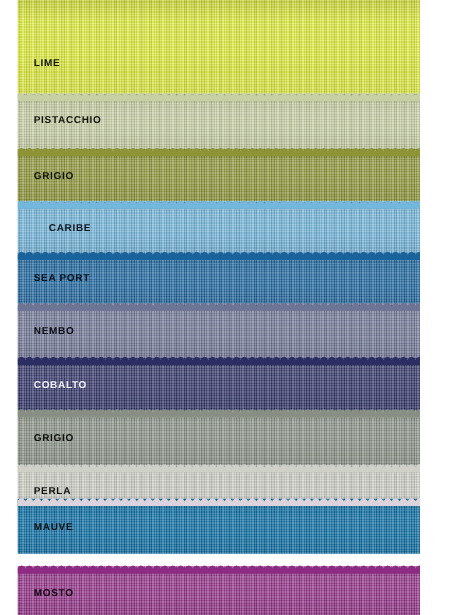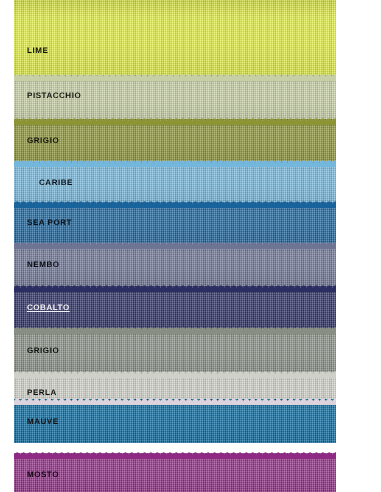--- a/index.html
+++ b/index.html
@@ -153,21 +153,21 @@
         <span class="swatch-label" style="top: 17px; color: rgb(10, 12, 20);">NEMBO</span>
       </div>
       <div class="band" style="top: 286px; height: 42px; background: rgb(43, 46, 99); z-index: 7;">
         <div class="shade"></div>
         <div class="weave"></div>
         <div class="pinked-edge">
           <svg viewBox="0 0 354 7" preserveAspectRatio="none">
             <path d="M0,7 L0,3 Q3.50,-2.4 7.00,3 Q10.50,-2.4 14.00,3 Q17.50,-2.4 21.00,3 Q24.50,-2.4 28.00,3 Q31.50,-2.4 35.00,3 Q38.50,-2.4 42.00,3 Q45.50,-2.4 49.00,3 Q52.50,-2.4 56.00,3 Q59.50,-2.4 63.00,3 Q66.50,-2.4 70.00,3 Q73.50,-2.4 77.00,3 Q80.50,-2.4 84.00,3 Q87.50,-2.4 91.00,3 Q94.50,-2.4 98.00,3 Q101.50,-2.4 105.00,3 Q108.50,-2.4 112.00,3 Q115.50,-2.4 119.00,3 Q122.50,-2.4 126.00,3 Q129.50,-2.4 133.00,3 Q136.50,-2.4 140.00,3 Q143.50,-2.4 147.00,3 Q150.50,-2.4 154.00,3 Q157.50,-2.4 161.00,3 Q164.50,-2.4 168.00,3 Q171.50,-2.4 175.00,3 Q178.50,-2.4 182.00,3 Q185.50,-2.4 189.00,3 Q192.50,-2.4 196.00,3 Q199.50,-2.4 203.00,3 Q206.50,-2.4 210.00,3 Q213.50,-2.4 217.00,3 Q220.50,-2.4 224.00,3 Q227.50,-2.4 231.00,3 Q234.50,-2.4 238.00,3 Q241.50,-2.4 245.00,3 Q248.50,-2.4 252.00,3 Q255.50,-2.4 259.00,3 Q262.50,-2.4 266.00,3 Q269.50,-2.4 273.00,3 Q276.50,-2.4 280.00,3 Q283.50,-2.4 287.00,3 Q290.50,-2.4 294.00,3 Q297.50,-2.4 301.00,3 Q304.50,-2.4 308.00,3 Q311.50,-2.4 315.00,3 Q318.50,-2.4 322.00,3 Q325.50,-2.4 329.00,3 Q332.50,-2.4 336.00,3 Q339.50,-2.4 343.00,3 Q346.50,-2.4 350.00,3 Q353.50,-2.4 357.00,3 L354,7 Z" fill="#2b2e63"></path>
           </svg>
         </div>
-        <span class="swatch-label" style="top: 17px; color: rgb(242, 242, 246); text-decoration: underline;">COBALTO</span>
+        <span class="swatch-label" style="top: 17px; color: rgb(242, 242, 246);">COBALTO</span>
       </div>
       <div class="band" style="top: 328px; height: 44px; background: rgb(135, 143, 132); z-index: 8;">
         <div class="shade"></div>
         <div class="weave"></div>
         <div class="pinked-edge">
           <svg viewBox="0 0 354 7" preserveAspectRatio="none">
             <path d="M0,7 L0,3 Q3.50,-2.4 7.00,3 Q10.50,-2.4 14.00,3 Q17.50,-2.4 21.00,3 Q24.50,-2.4 28.00,3 Q31.50,-2.4 35.00,3 Q38.50,-2.4 42.00,3 Q45.50,-2.4 49.00,3 Q52.50,-2.4 56.00,3 Q59.50,-2.4 63.00,3 Q66.50,-2.4 70.00,3 Q73.50,-2.4 77.00,3 Q80.50,-2.4 84.00,3 Q87.50,-2.4 91.00,3 Q94.50,-2.4 98.00,3 Q101.50,-2.4 105.00,3 Q108.50,-2.4 112.00,3 Q115.50,-2.4 119.00,3 Q122.50,-2.4 126.00,3 Q129.50,-2.4 133.00,3 Q136.50,-2.4 140.00,3 Q143.50,-2.4 147.00,3 Q150.50,-2.4 154.00,3 Q157.50,-2.4 161.00,3 Q164.50,-2.4 168.00,3 Q171.50,-2.4 175.00,3 Q178.50,-2.4 182.00,3 Q185.50,-2.4 189.00,3 Q192.50,-2.4 196.00,3 Q199.50,-2.4 203.00,3 Q206.50,-2.4 210.00,3 Q213.50,-2.4 217.00,3 Q220.50,-2.4 224.00,3 Q227.50,-2.4 231.00,3 Q234.50,-2.4 238.00,3 Q241.50,-2.4 245.00,3 Q248.50,-2.4 252.00,3 Q255.50,-2.4 259.00,3 Q262.50,-2.4 266.00,3 Q269.50,-2.4 273.00,3 Q276.50,-2.4 280.00,3 Q283.50,-2.4 287.00,3 Q290.50,-2.4 294.00,3 Q297.50,-2.4 301.00,3 Q304.50,-2.4 308.00,3 Q311.50,-2.4 315.00,3 Q318.50,-2.4 322.00,3 Q325.50,-2.4 329.00,3 Q332.50,-2.4 336.00,3 Q339.50,-2.4 343.00,3 Q346.50,-2.4 350.00,3 Q353.50,-2.4 357.00,3 L354,7 Z" fill="#878f84"></path>
           </svg>
         </div>
         <span class="swatch-label" style="top: 18px; color: rgb(13, 15, 13);">GRIGIO</span>

